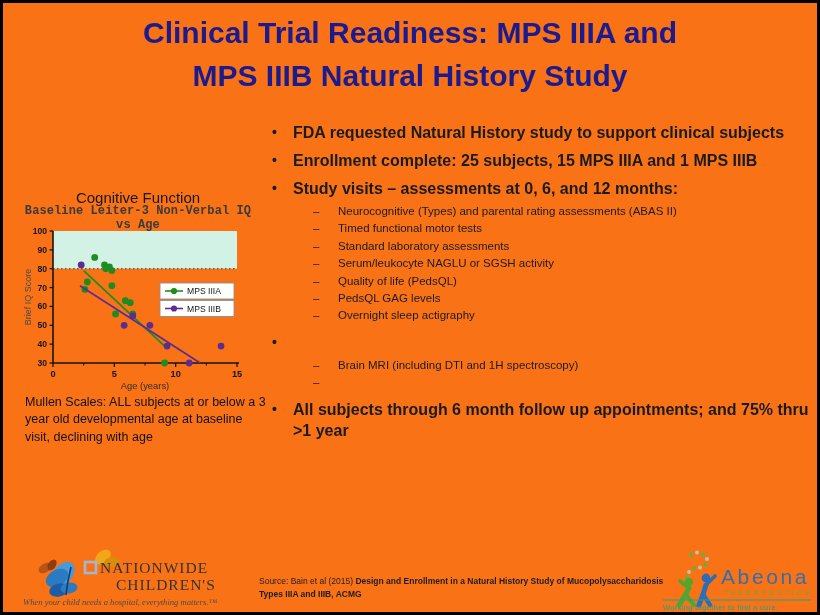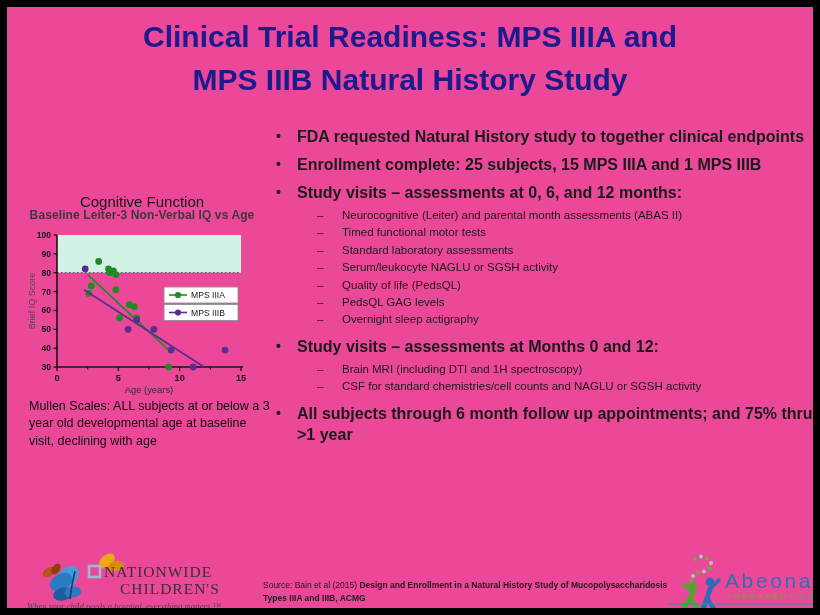--- a/index.html
+++ b/index.html
@@ -1,32 +1,32 @@
 <!DOCTYPE html>
 <html><head>
 <meta charset="utf-8">
 <style>
   html,body{margin:0;padding:0;background:#fff;}
   .slide{
-    position:relative;width:820px;height:615px;background:#ec4899;
+    position:relative;width:820px;height:615px;background:#f97316;
     font-family:"Liberation Sans",sans-serif;overflow:hidden;
-    border:7px solid #000000;box-sizing:border-box;color:#1a1a1a;
+    border:3px solid #000000;box-sizing:border-box;color:#1a1a1a;
   }
   .title{
     position:absolute;top:8px;left:0;right:0;text-align:center;
     font-weight:bold;font-size:30px;line-height:43px;color:#1b1b8e;
   }
   
   .cog-heading{
     position:absolute;left:20px;top:186px;width:230px;text-align:center;
     font-size:15px;color:#161616;
   }
   .chart-title{
     position:absolute;left:12px;top:201px;width:246px;text-align:center;
-    font-size:12px;font-weight:bold;color:#3a3a3a;letter-spacing:0.1px;
+    font-size:12px;font-weight:bold;color:#3a3a3a;letter-spacing:0.1px;font-family:Liberation Mono, monospace;
   }
   .chart-wrap{position:absolute;left:20px;top:219px;width:235px;height:170px;}
   .chart-caption{
     position:absolute;left:22px;top:391px;width:244px;
     font-size:12.5px;line-height:1.38;color:#101010;
   }
   
   .bullets{position:absolute;left:260px;top:119px;width:552px;}
   .b1{display:flex;font-weight:bold;font-size:16px;line-height:21px;margin:7px 0 4px 0;}
   .bullets .b1:first-child{margin-top:0;}
@@ -133,33 +133,33 @@
           <text x="164" y="89.5" font-size="8.6" fill="#141414" font-family="Liberation Sans, sans-serif">MPS IIIB</text>
         </g>
       </svg>
   </div>
 
   <div class="chart-caption">Mullen Scales: ALL subjects at or below a 3 year old developmental age at baseline visit, declining with age</div>
 
   <div class="bullets">
       <div class="b1">
         <span class="marker">•</span>
-        <span class="txt">FDA requested Natural History study to together clinical endpoints</span>
+        <span class="txt">FDA requested Natural History study to support clinical subjects</span>
       </div>
       <div class="b1">
         <span class="marker">•</span>
         <span class="txt">Enrollment complete: 25 subjects, 15 MPS IIIA and 1 MPS IIIB</span>
       </div>
       <div class="b1">
         <span class="marker">•</span>
         <span class="txt">Study visits – assessments at 0, 6, and 12 months:</span>
       </div>
       <div class="b2">
         <span class="marker">–</span>
-        <span class="txt">Neurocognitive (Leiter) and parental month assessments (ABAS II)</span>
+        <span class="txt">Neurocognitive (Types) and parental rating assessments (ABAS II)</span>
       </div>
       <div class="b2">
         <span class="marker">–</span>
         <span class="txt">Timed functional motor tests</span>
       </div>
       <div class="b2">
         <span class="marker">–</span>
         <span class="txt">Standard laboratory assessments</span>
       </div>
       <div class="b2">
@@ -173,29 +173,27 @@
       <div class="b2">
         <span class="marker">–</span>
         <span class="txt">PedsQL GAG levels</span>
       </div>
       <div class="b2">
         <span class="marker">–</span>
         <span class="txt">Overnight sleep actigraphy</span>
       </div>
       <div class="b1">
         <span class="marker">•</span>
-        <span class="txt">Study visits – assessments at Months 0 and 12:</span>
       </div>
       <div class="b2">
         <span class="marker">–</span>
         <span class="txt">Brain MRI (including DTI and 1H spectroscopy)</span>
       </div>
       <div class="b2">
         <span class="marker">–</span>
-        <span class="txt">CSF for standard chemistries/cell counts and NAGLU or SGSH activity</span>
       </div>
       <div class="b1">
         <span class="marker">•</span>
         <span class="txt">All subjects through 6 month follow up appointments; and 75% thru &gt;1 year</span>
       </div>
     </div>
 
   <div class="nationwide">
     <svg width="214" height="66" viewBox="0 0 214 66">
 

